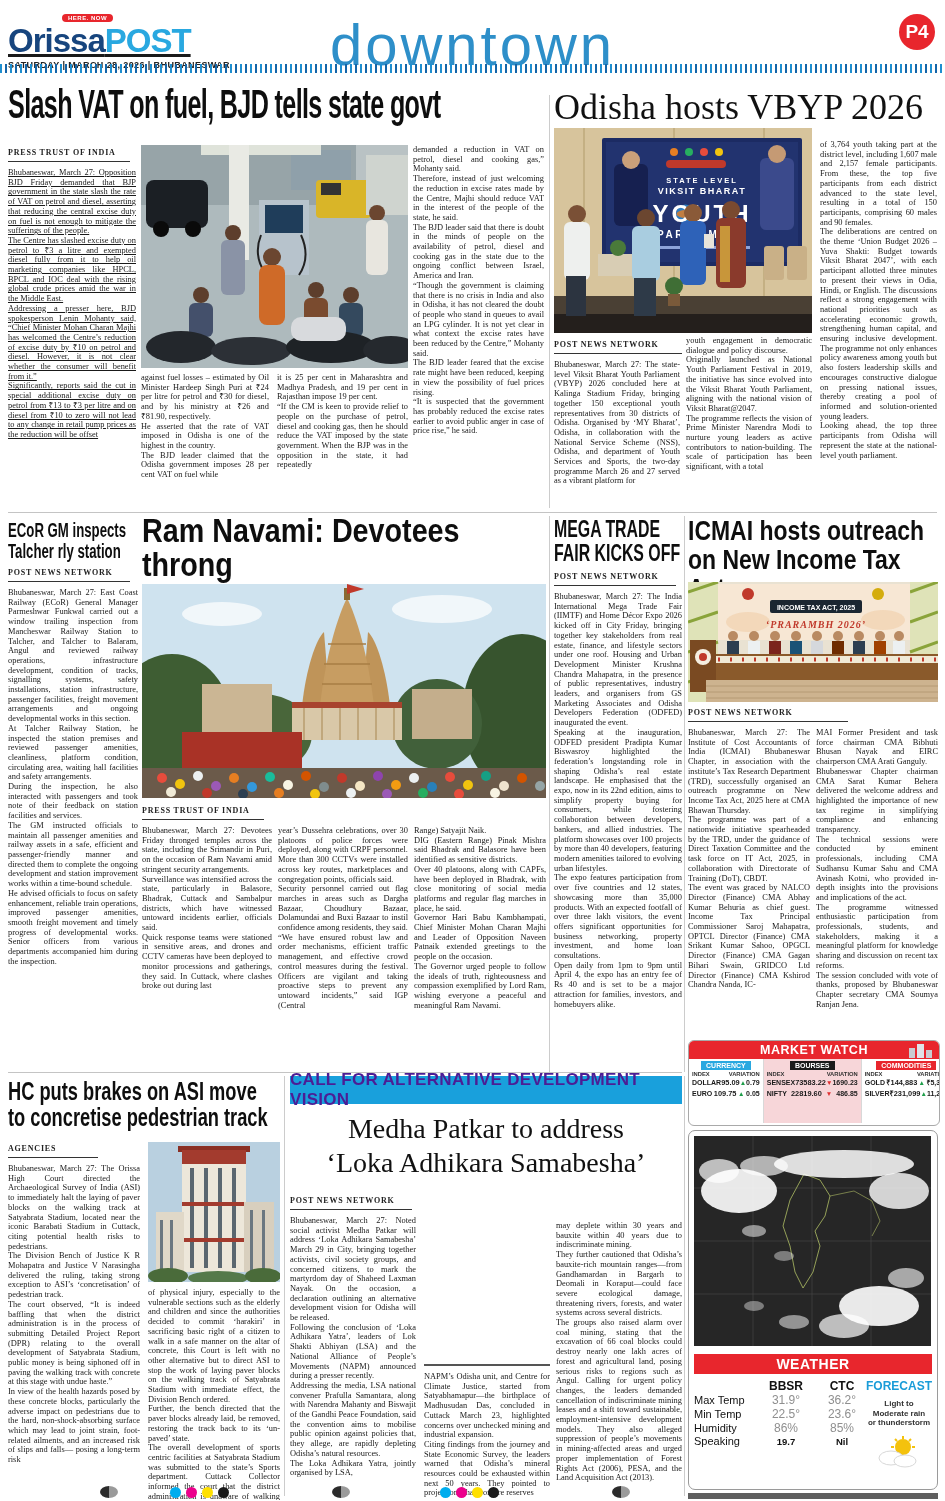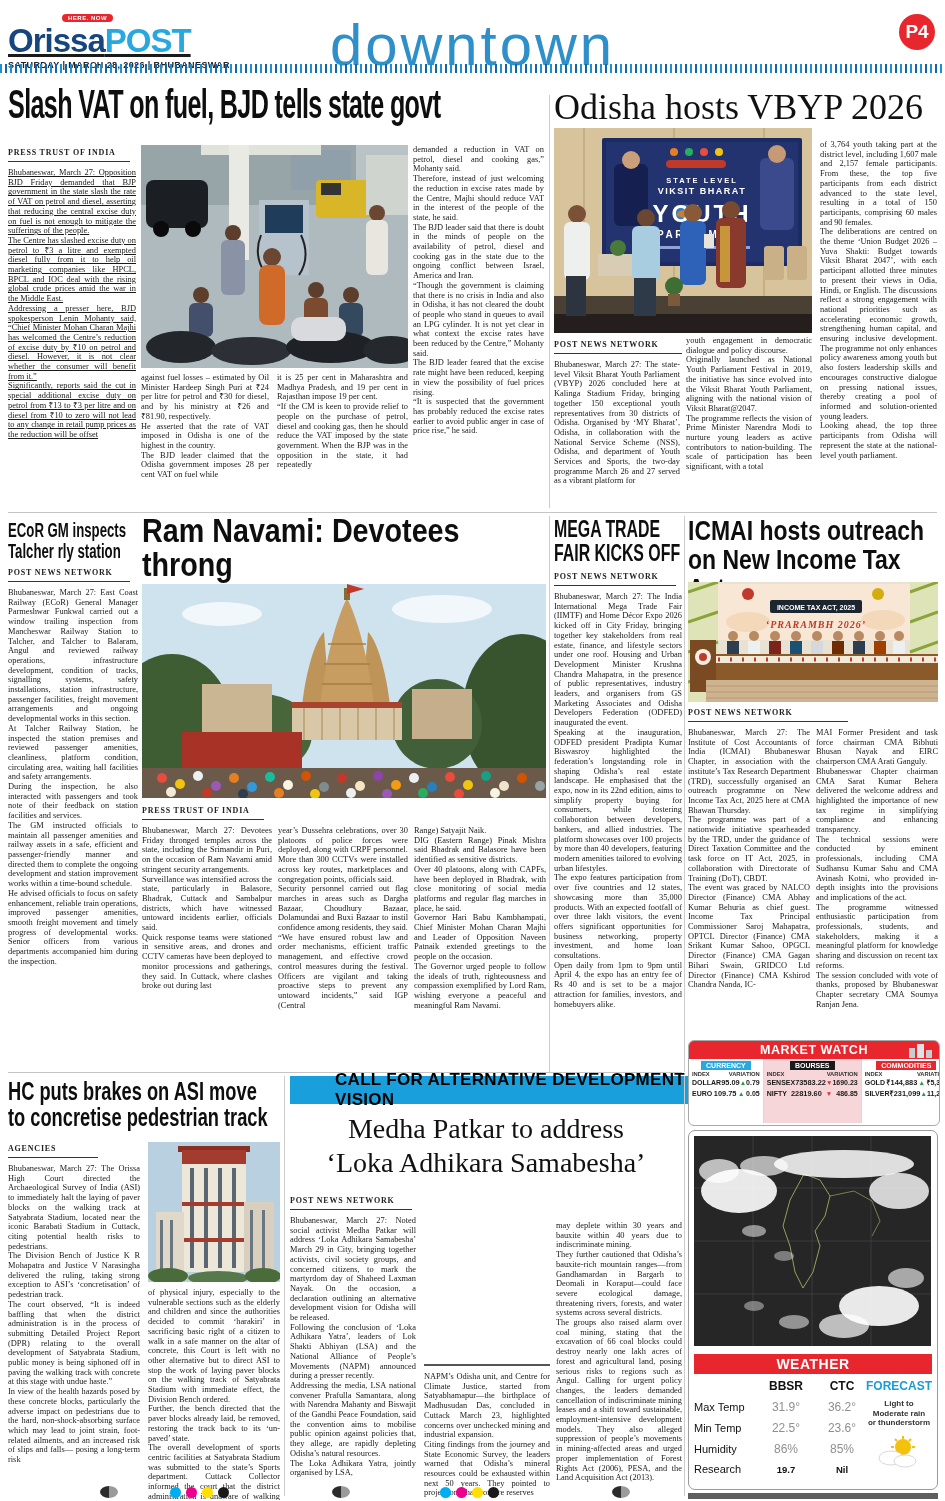--- a/index.html
+++ b/index.html
@@ -28,23 +28,23 @@
   .section-title{position:absolute;left:0;right:0;top:4px;text-align:center;
                  font-family:"Liberation Sans",sans-serif;font-weight:300;font-size:58px;
                  color:#2e8fc9;letter-spacing:3px;line-height:1;margin-top:12px;}
   .page-badge{position:absolute;right:10px;top:14px;width:36px;height:36px;border-radius:50%;
               background:#e8262d;color:#fff;font-family:"Liberation Sans",sans-serif;font-weight:800;
               font-size:19px;display:flex;align-items:center;justify-content:center;}
   .tickline{position:absolute;left:0;right:0;top:64px;height:9px;
     background:
       repeating-linear-gradient(90deg,#1e8fd0 0 2px,rgba(0,0,0,0) 2px 5px,#1565a8 5px 7px,rgba(0,0,0,0) 7px 10px);}
   
-  .banner{position:absolute;background:#19a0dc;color:#000000;font-family:"Liberation Sans",sans-serif;
+  .banner{position:absolute;background:#19a0dc;color:#4c1d95;font-family:"Liberation Sans",sans-serif;
           font-weight:800;font-size:17px;display:flex;align-items:center;justify-content:center;
-          letter-spacing:.3px;padding-left:45px;}
+          letter-spacing:.3px;}
   .pullquote{position:absolute;font-family:"Liberation Sans",sans-serif;font-weight:700;font-size:10.5px;
              line-height:13.5px;color:#333;white-space:pre-line;overflow:hidden;}
   
   .mw{position:absolute;left:688px;top:1040px;width:250px;height:84px;border:1.5px solid #a9a9a9;
       border-radius:6px;background:#fff;overflow:hidden;font-family:"Liberation Sans",sans-serif;}
   .mw-title{position:relative;height:18px;background:#e8262d;color:#fff;font-weight:800;font-size:12.5px;
             text-align:center;line-height:18px;letter-spacing:.5px;}
   .mw-body{display:flex;height:64px;}
   .mw-sec{flex:1;padding:1px 3px;border-right:1px solid #d8d8d8;}
   .mw-sec.bourses{background:#f7d6d9;}
@@ -56,21 +56,21 @@
           line-height:11px;white-space:nowrap;}
   .mw-row .val{font-size:7.4px;}
   .arrow-up{color:#1e9e4a;font-size:6.5px;} .arrow-down{color:#e03131;font-size:6.5px;}
   
   .wx{position:absolute;left:688px;top:1130px;width:250px;height:360px;border:1.5px solid #9a9a9a;
       border-radius:7px;background:#fff;overflow:hidden;padding:5px;box-sizing:border-box;
       font-family:"Liberation Sans",sans-serif;}
   .wx-bar{height:20px;background:#e8262d;color:#fff;font-weight:800;font-size:14px;text-align:center;
           line-height:20px;letter-spacing:.5px;margin-top:4px;}
   .wx-table{position:relative;margin-top:5px;}
-  .wx-grid{display:grid;grid-template-columns:62px 60px 52px;row-gap:7px;align-items:center;}
+  .wx-grid{display:grid;grid-template-columns:62px 60px 52px;row-gap:0;align-items:center;}
   .wx-h{font-weight:800;font-size:12px;color:#111;text-align:center;}
   .wx-l{font-size:11px;color:#111;}
   .wx-v{font-size:12px;color:#8f8f8f;text-align:center;}
   .wx-v.bold{color:#111;font-weight:800;font-size:9.5px;}
   .wx-forecast{position:absolute;right:0;top:0;width:66px;text-align:center;}
   .wx-fc-label{color:#1a9cd8;font-weight:800;font-size:12px;}
   .wx-fc-text{font-size:8px;font-weight:700;color:#333;line-height:9.5px;margin-top:6px;white-space:pre-line;}
   
   .halfmoon{position:absolute;width:18px;height:12px;border-radius:50%;
             background:linear-gradient(90deg,#2b2b2b 50%,#9a9a9a 50%);}
@@ -513,21 +513,21 @@
         <span class="wx-v">36.2°</span>
 
         <span class="wx-l">Min Temp</span>
         <span class="wx-v">22.5°</span>
         <span class="wx-v">23.6°</span>
 
         <span class="wx-l">Humidity</span>
         <span class="wx-v">86%</span>
         <span class="wx-v">85%</span>
 
-        <span class="wx-l">Research</span>
+        <span class="wx-l">Speaking</span>
         <span class="wx-v bold">19.7</span>
         <span class="wx-v bold">Nil</span>
       </div>
       <div class="wx-forecast">
         <div class="wx-fc-label">FORECAST</div>
         <div class="wx-fc-text">Light to
 Moderate rain
 or thunderstorm</div>
         <svg width="44" height="32" viewBox="0 0 44 32" style="margin-top:8px;">
           <circle cx="26" cy="11" r="8" fill="#f4c20d"></circle>

